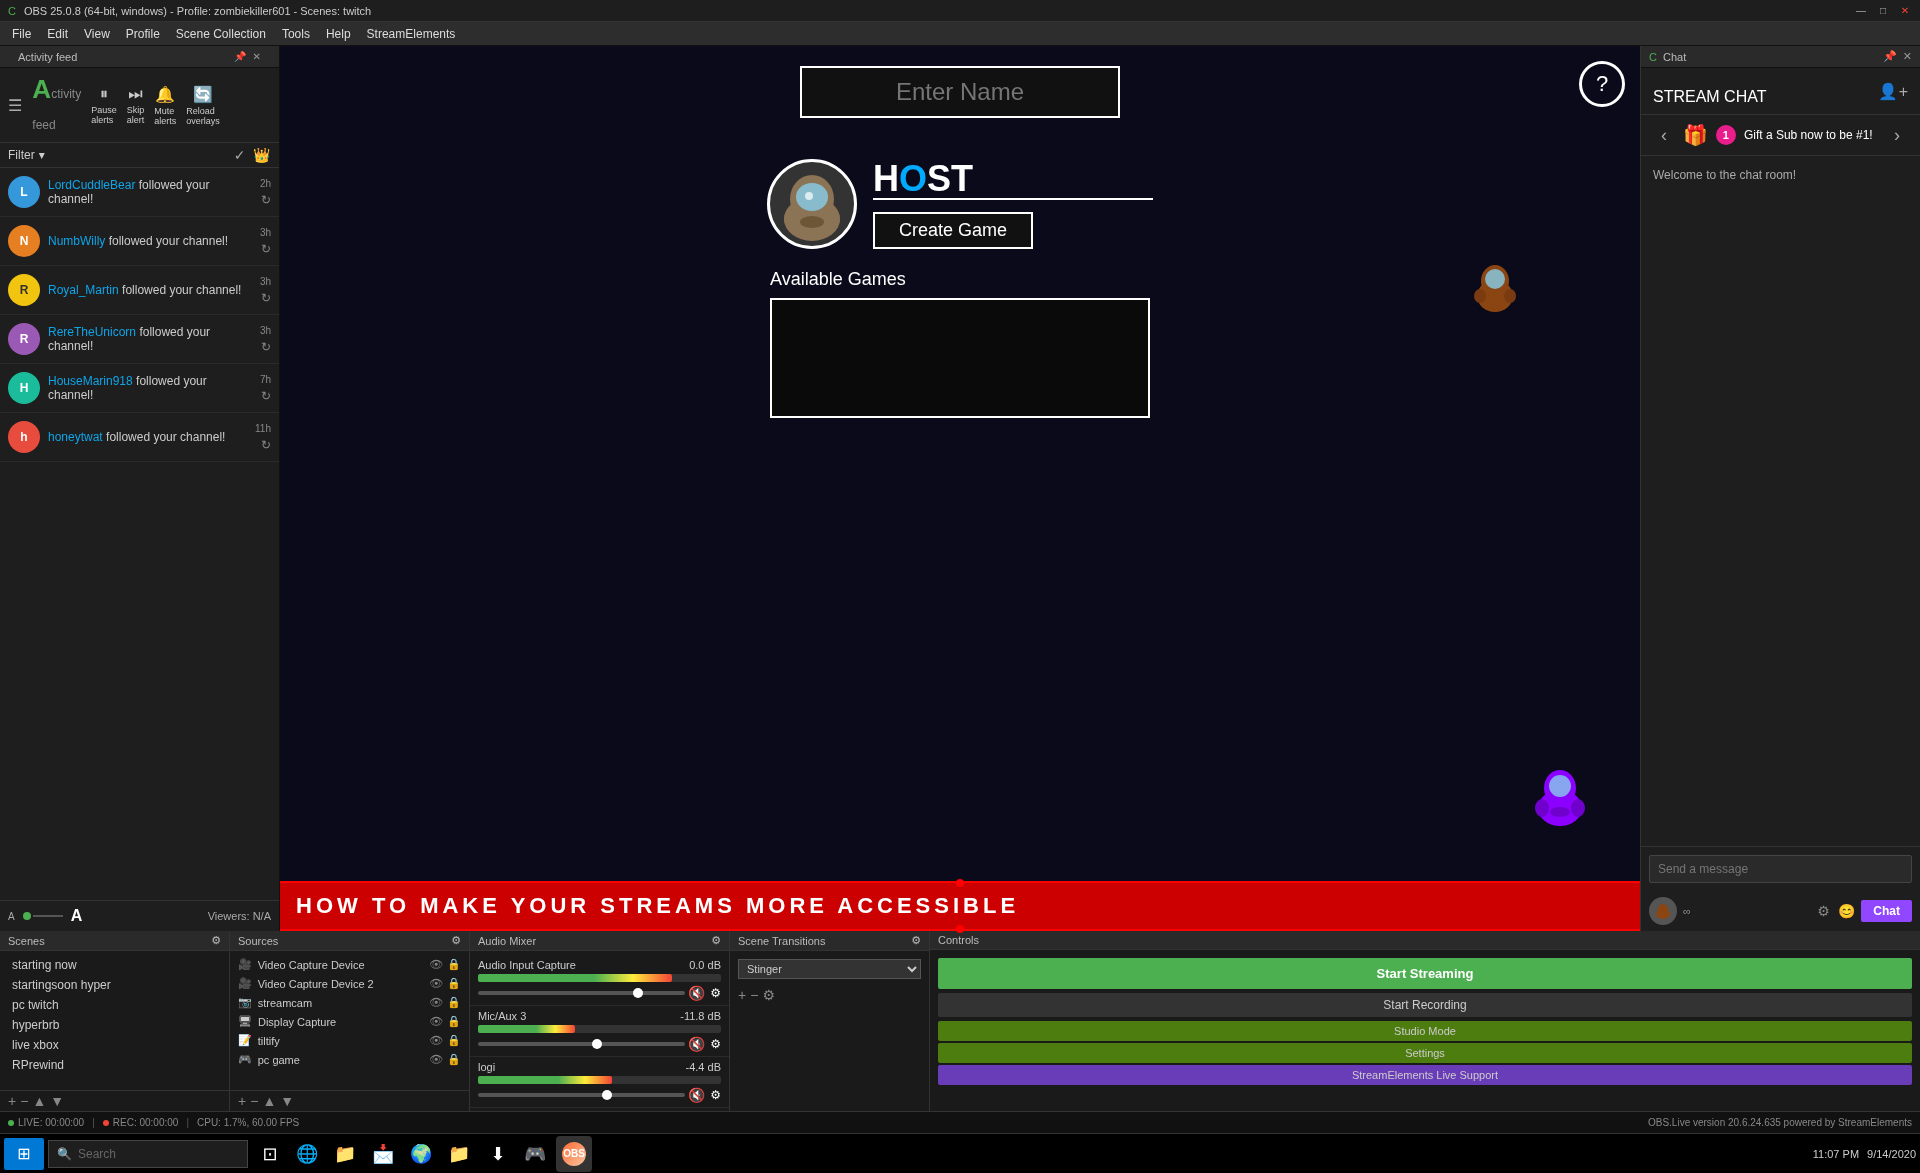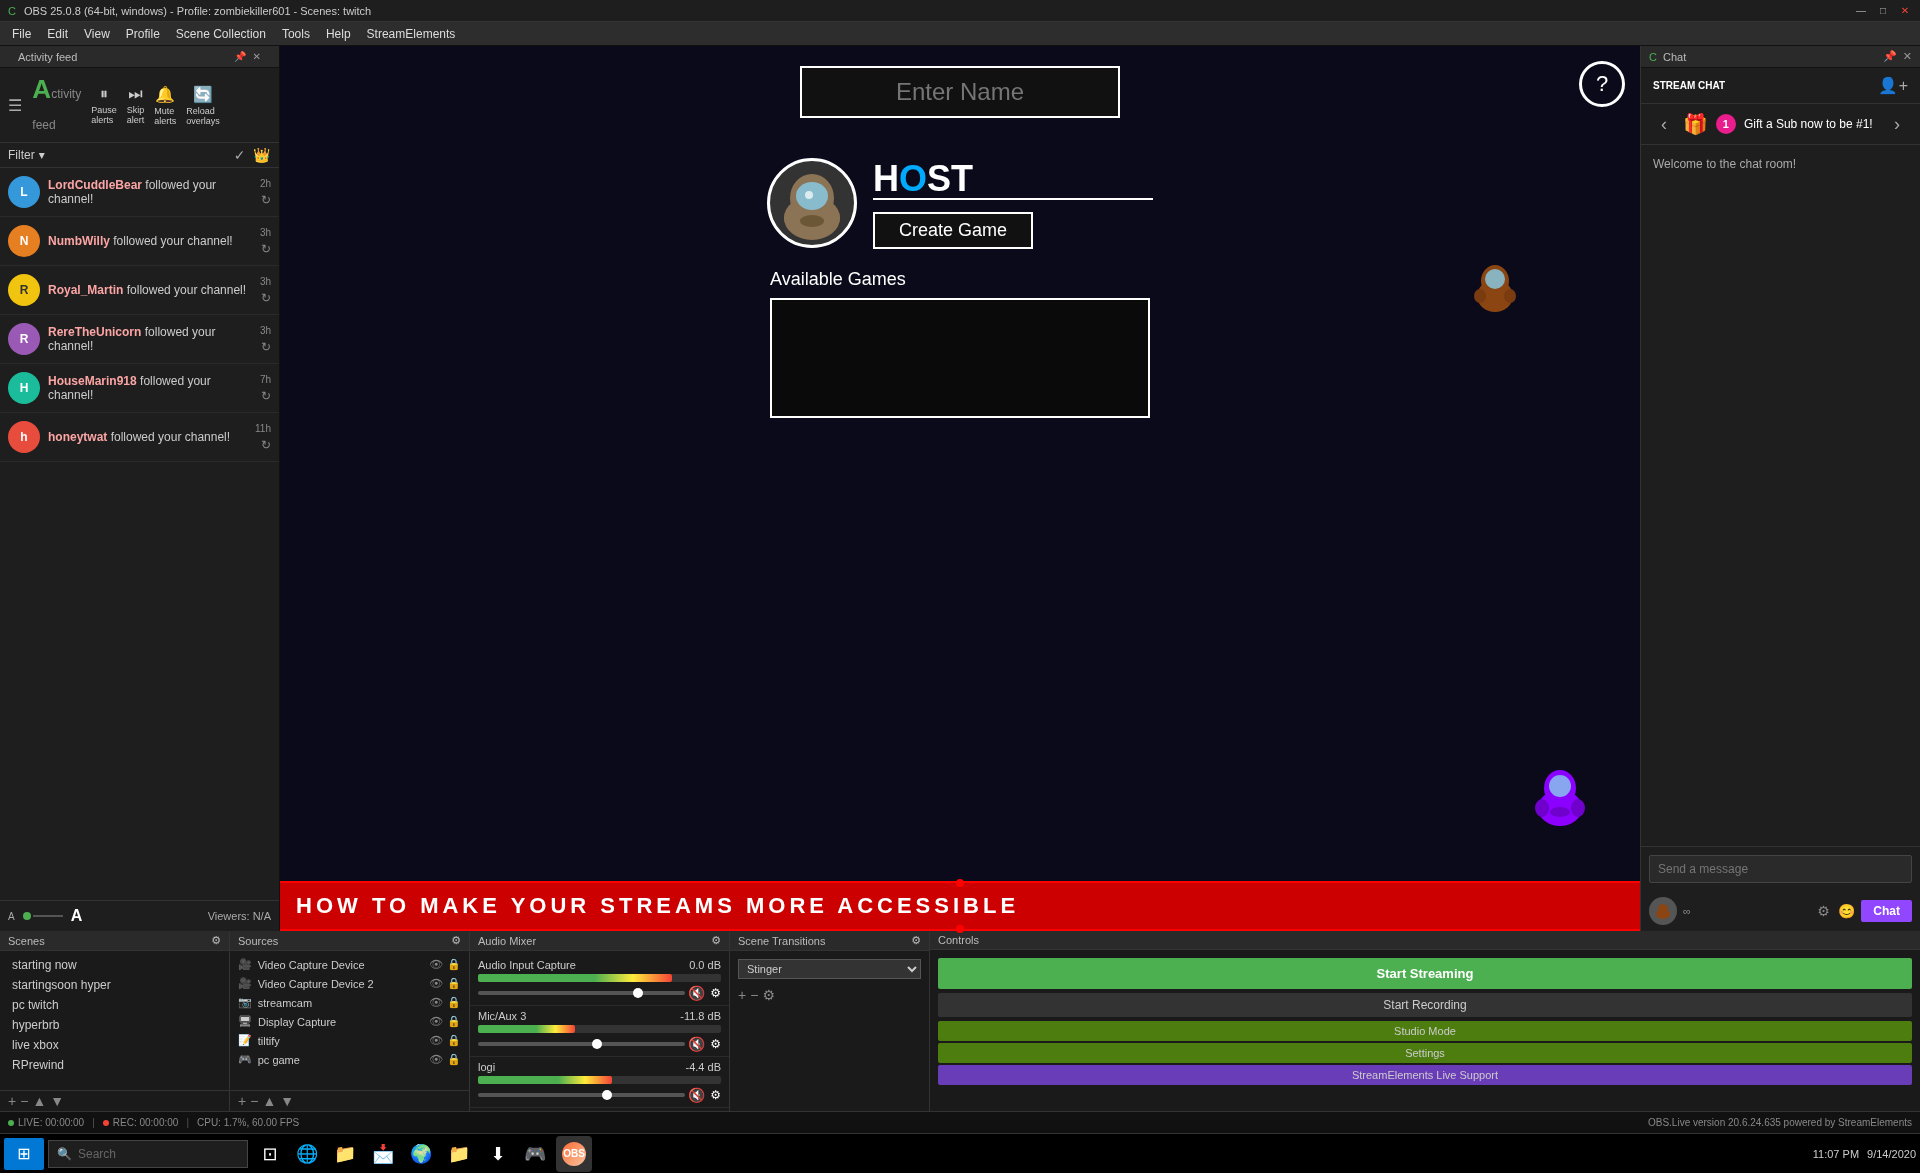--- a/index.html
+++ b/index.html
@@ -29,39 +29,39 @@
 
     .filter-bar { display: flex; align-items: center; padding: 4px 8px; border-bottom: 1px solid #333; }
     .filter-label { display: flex; align-items: center; gap: 4px; color: #ccc; font-size: 12px; cursor: pointer; }
     .filter-icons { margin-left: auto; display: flex; gap: 8px; }
     .filter-icon { color: #aaa; font-size: 14px; cursor: pointer; }
 
     .activity-list { flex: 1; overflow-y: auto; }
     .activity-item { display: flex; align-items: center; padding: 8px 8px; border-bottom: 1px solid #2a2a2a; gap: 8px; cursor: pointer; }
     .activity-avatar { width: 32px; height: 32px; border-radius: 50%; flex-shrink: 0; display: flex; align-items: center; justify-content: center; font-size: 12px; font-weight: bold; }
     .activity-text { flex: 1; }
-    .activity-text .username { font-weight: bold; color: #fca5a5; }
+    .activity-text .username { font-weight: normal; color: #0ea5e9; }
     .activity-text .action { color: #ccc; }
     .activity-meta { display: flex; flex-direction: column; align-items: flex-end; gap: 4px; }
     .activity-time { font-size: 10px; color: #888; }
     .activity-refresh { color: #888; font-size: 12px; cursor: pointer; }
 
     .activity-footer { padding: 6px 8px; border-top: 1px solid #333; display: flex; align-items: center; gap: 8px; }
     .font-size-a-small { font-size: 10px; color: #aaa; }
     .font-size-a-large { font-size: 16px; color: #fff; font-weight: bold; }
     .font-dot { width: 8px; height: 8px; border-radius: 50%; background: #4CAF50; }
     .viewers-text { margin-left: auto; color: #aaa; font-size: 11px; }
 
     
     .center-area { flex: 1; display: flex; flex-direction: column; background: #7dd3fc; position: relative; }
     .preview-area { flex: 1; position: relative; background: #000; overflow: hidden; }
     .game-content { width: 100%; height: 100%; background: #0a0a1a; position: relative; display: flex; flex-direction: column; align-items: center; justify-content: flex-start; padding-top: 20px; }
     .game-version { position: absolute; top: 8px; left: 8px; color: #ccc; font-size: 11px; font-family: monospace; }
     .game-enter-name { background: #111; border: 2px solid #fff; color: #fff; font-size: 28px; padding: 10px 20px; width: 320px; text-align: center; margin-bottom: 20px; font-family: sans-serif; }
-    .game-host-row { display: flex; align-items: flex-start; gap: 16px; }
+    .game-host-row { display: flex; align-items: flex-end; gap: 16px; }
     .game-avatar { width: 90px; height: 90px; border-radius: 50%; border: 3px solid #fff; background: #333; overflow: hidden; display: flex; align-items: center; justify-content: center; }
     .game-host-right { display: flex; flex-direction: column; align-items: flex-start; gap: 8px; }
     .game-available { margin-top: 20px; text-align: left; width: 380px; }
     .game-question { position: absolute; top: 20px; right: 20px; width: 50px; height: 50px; border-radius: 50%; border: 3px solid #fff; display: flex; align-items: center; justify-content: center; font-size: 24px; color: #fff; cursor: pointer; }
 
     
     .red-banner { background: #cc0000; padding: 10px 16px; font-size: 22px; font-weight: bold; color: #fff; letter-spacing: 4px; border-top: 2px solid #ff0000; border-bottom: 2px solid #ff0000; position: relative; }
     .banner-dot-top { position: absolute; top: -4px; left: 50%; transform: translateX(-50%); width: 8px; height: 8px; background: red; border-radius: 50%; }
     .banner-dot-bottom { position: absolute; bottom: -4px; left: 50%; transform: translateX(-50%); width: 8px; height: 8px; background: red; border-radius: 50%; }
     .preview-border { border: 2px solid #ff0000; position: absolute; top: 0; left: 0; right: 0; bottom: 0; pointer-events: none; }
@@ -363,21 +363,21 @@
     <div class="chat-titlebar">
       <span style="color:#4CAF50;margin-right:6px;">C</span>
       <span>Chat</span>
       <div class="chat-titlebar-icons">
         <span>📌</span>
         <span>✕</span>
       </div>
     </div>
 
     <div class="stream-chat-header">
-      <span style="font-size:10px;font-weight:bold;color:#fff;">STREAM CHAT</span>
+      <span style="font-size:16px;font-weight:normal;color:#fff;margin-top:12px;">STREAM CHAT</span>
       <span style="color:#aaa;font-size:16px;cursor:pointer;">👤+</span>
     </div>
 
     <div style="display:flex;align-items:center;padding:8px 12px;gap:8px;border-bottom:1px solid #333;">
       <div class="chat-nav-btn">‹</div>
       <span style="font-size:20px;">🎁</span>
       <div class="gift-badge">1</div>
       <span style="color:#fff;font-size:12px;flex:1;">Gift a Sub now to be #1!</span>
       <div class="chat-nav-btn">›</div>
     </div>

